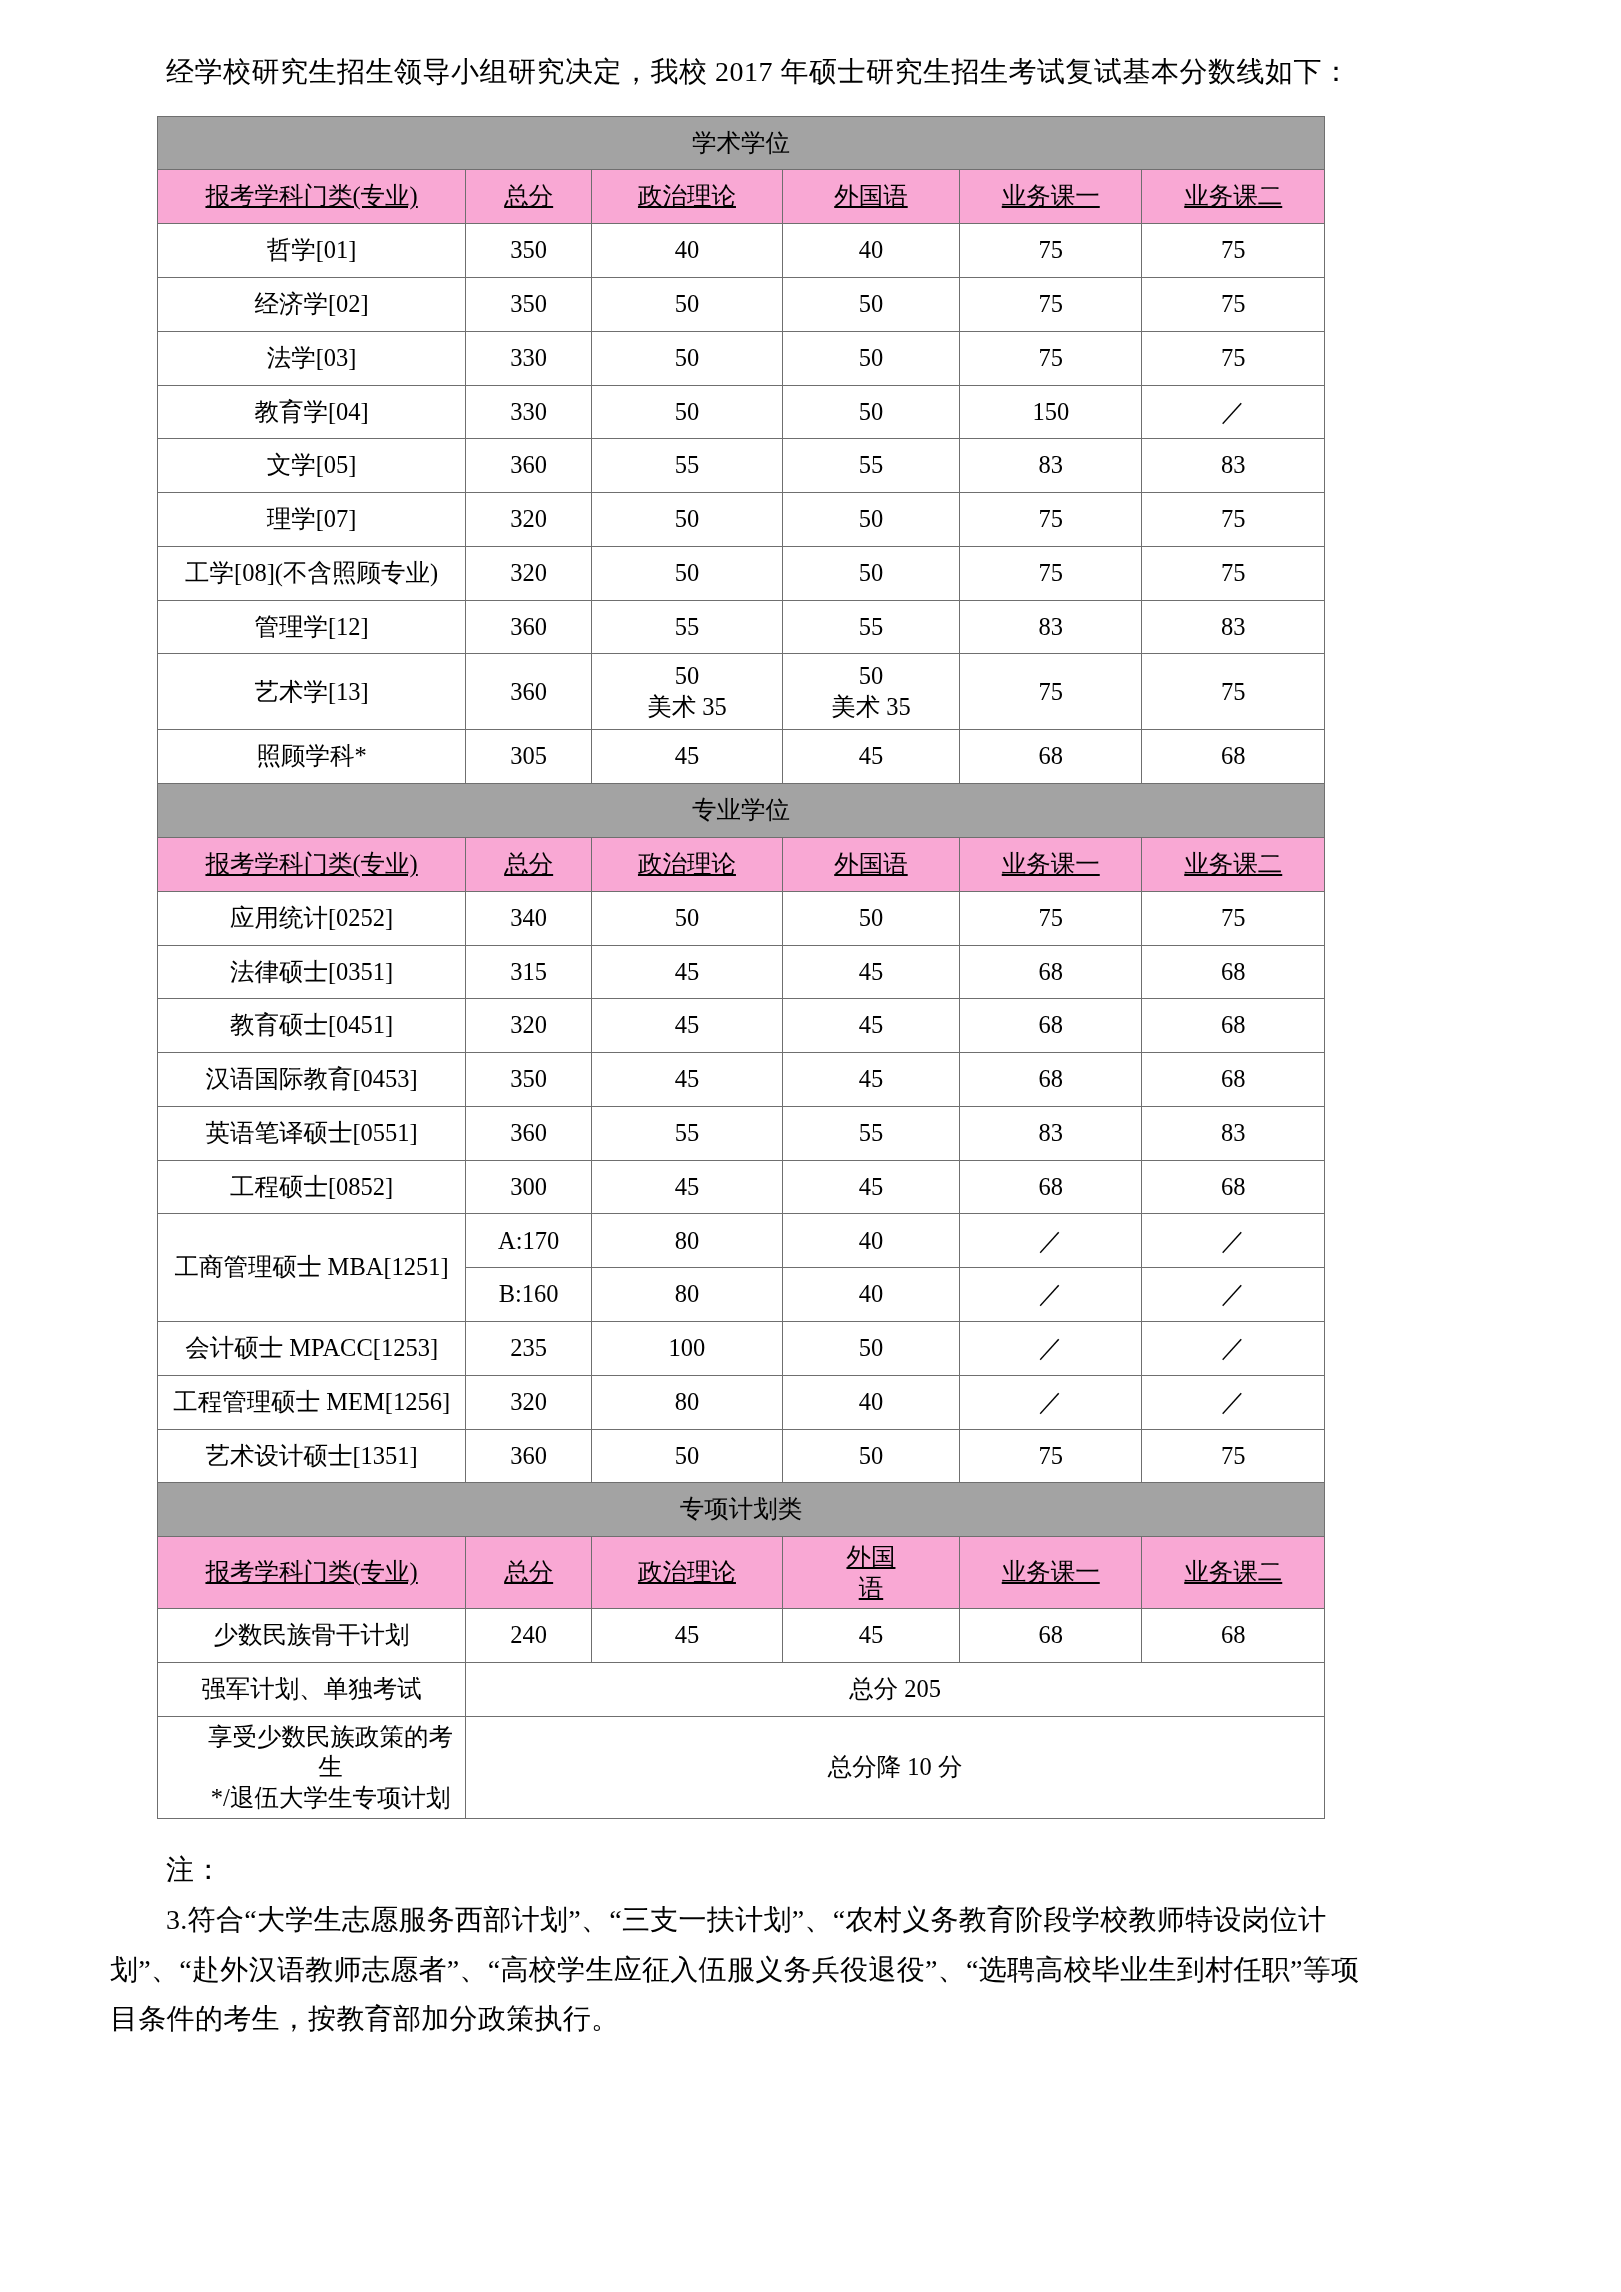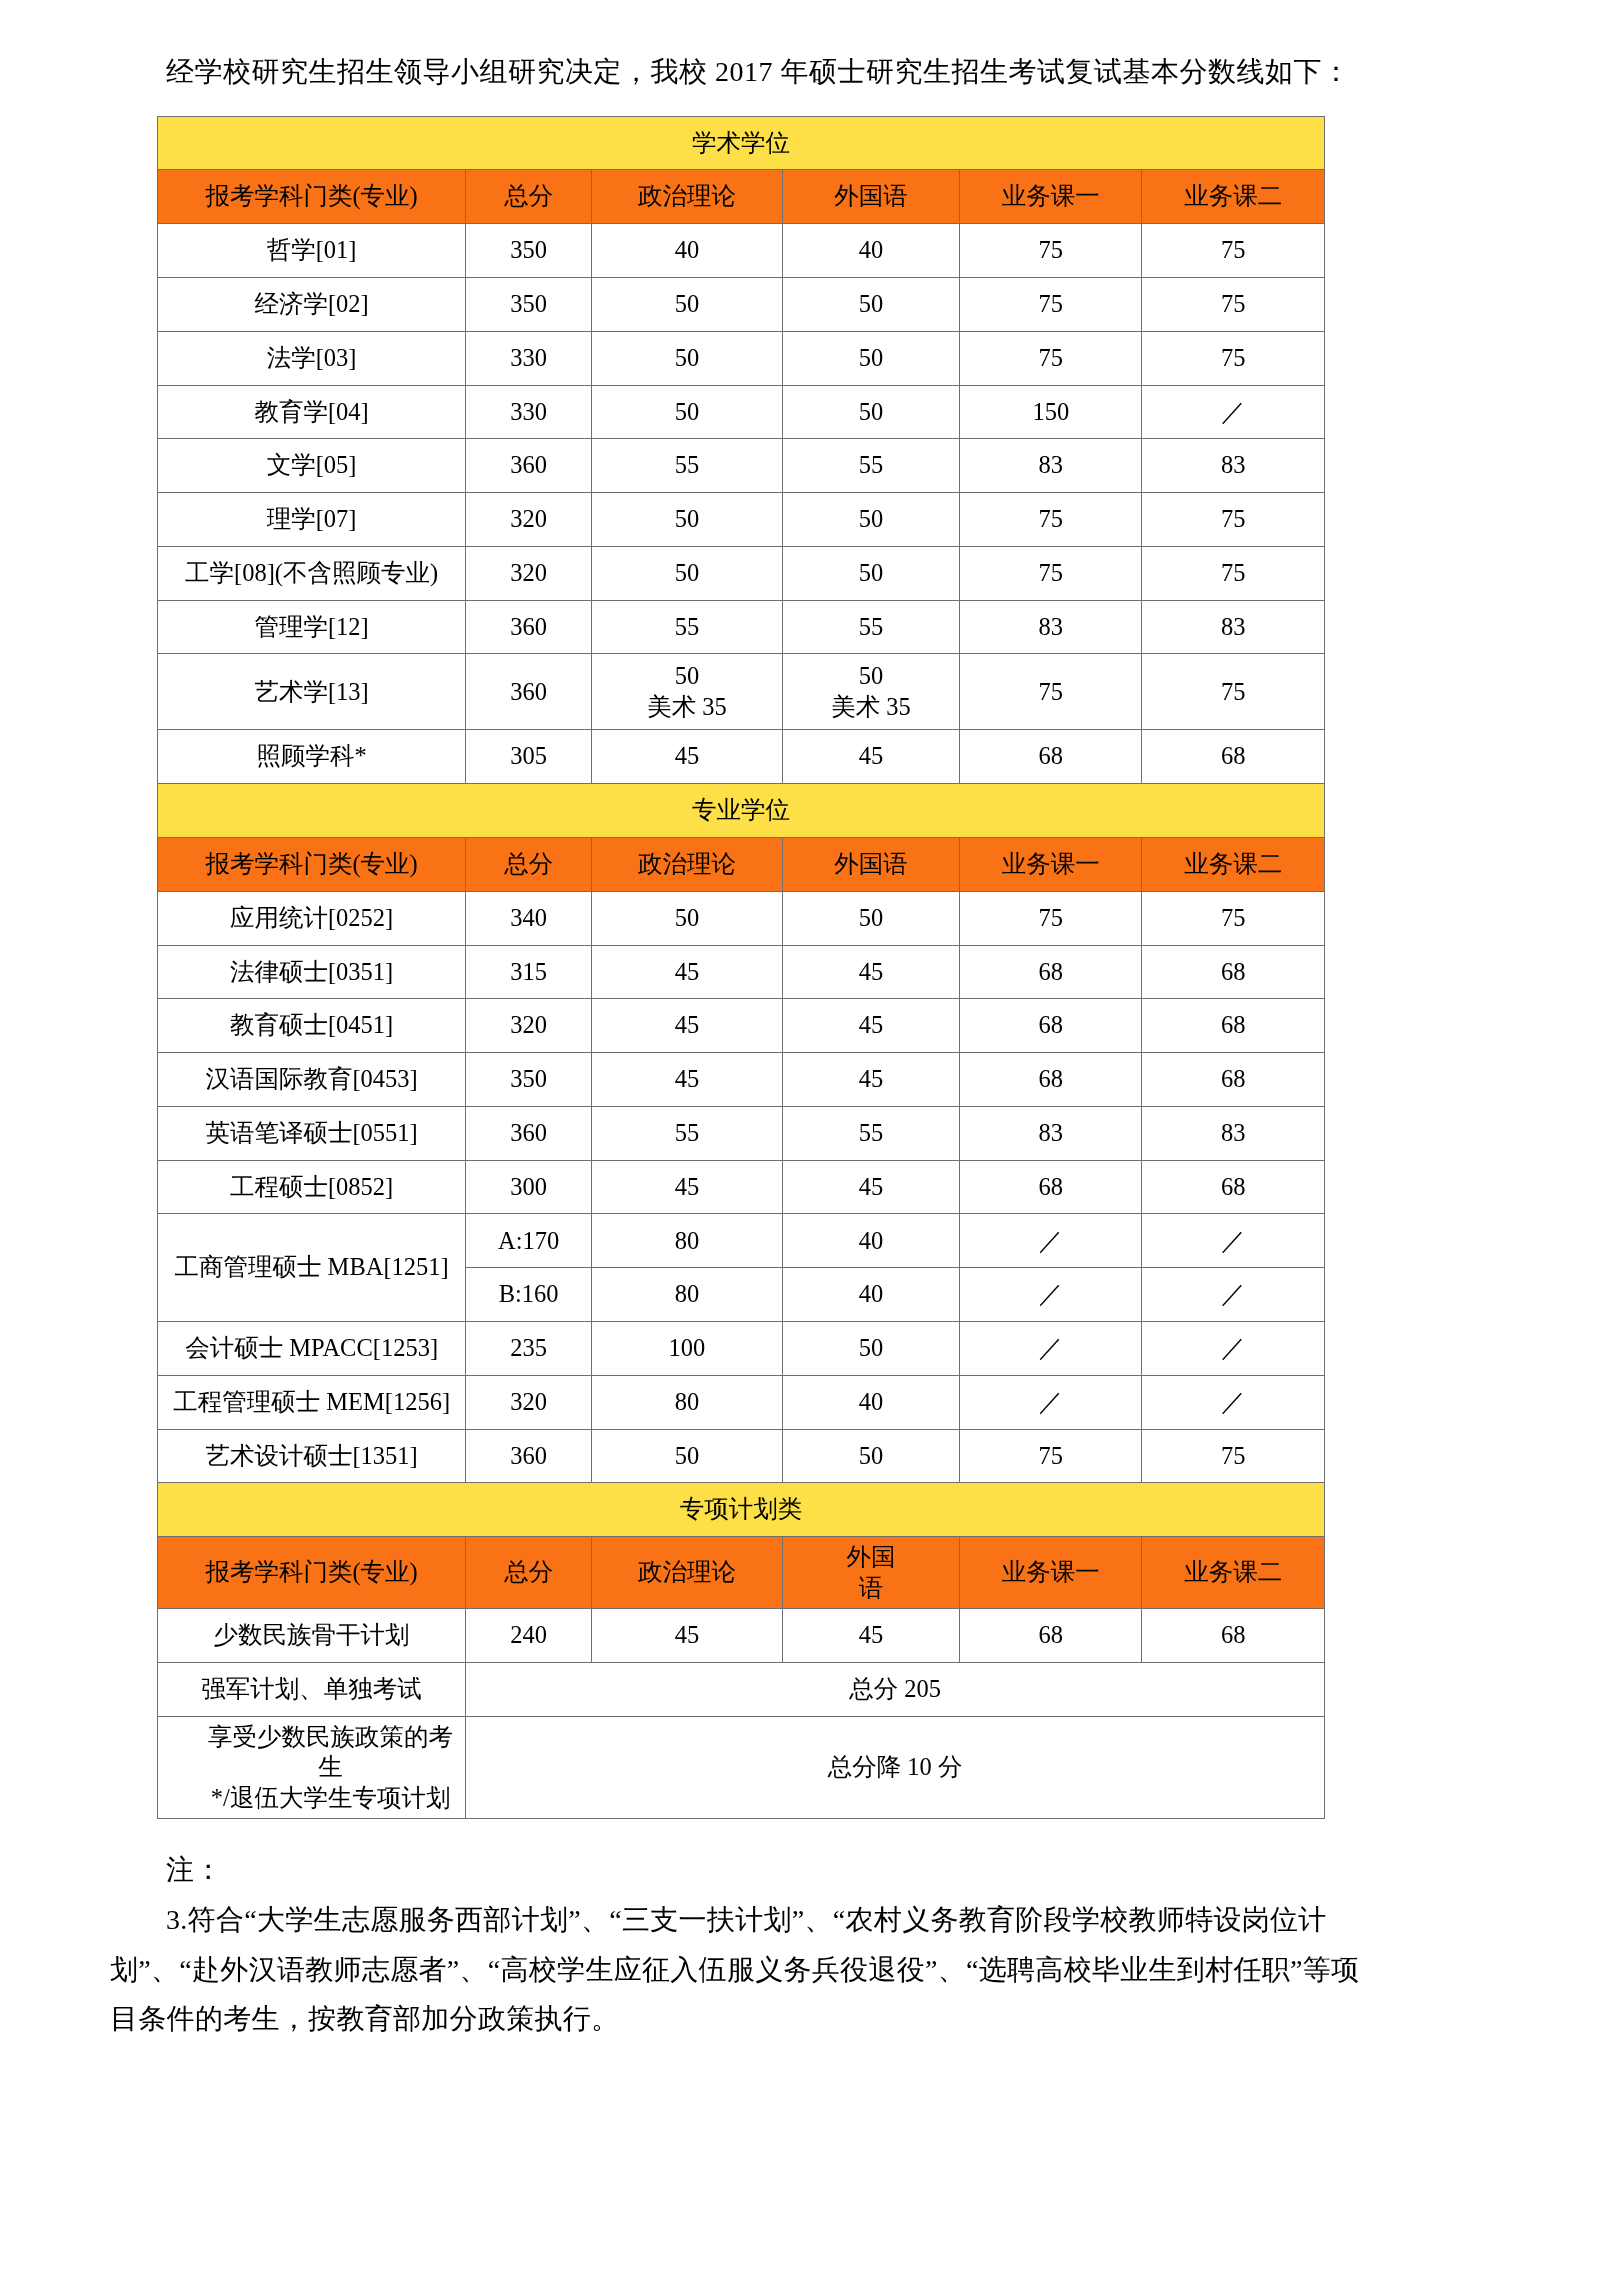--- a/index.html
+++ b/index.html
@@ -38,28 +38,29 @@
     border: 1px solid #6f6f6f;
     text-align: center;
     vertical-align: middle;
     font-size: 24.5px;
     font-family: "Liberation Serif", "DejaVu Serif", serif;
     padding: 4.9px 2px;
     height: 43px;
     line-height: 1.25;
   }
   .sec-head td {
-    background: #fde047;
+    background: #a3a3a3;
     font-size: 25.5px;
     height: 39px;
   }
   .col-head td {
-    background: #f97316;
+    background: #f9a8d4;
     font-size: 25.5px;
     height: 43px;
+    text-decoration: underline;
   }
   .c-name { width: 294px; }
   .c-total { width: 120px; }
   .c-pol { width: 182px; }
   .c-for { width: 169px; }
   .c-b1 { width: 174px; }
   .c-b2 { width: 174px; }
   .two-line { line-height: 1.18; }
   .notes {
     margin-top: 25.5px;

